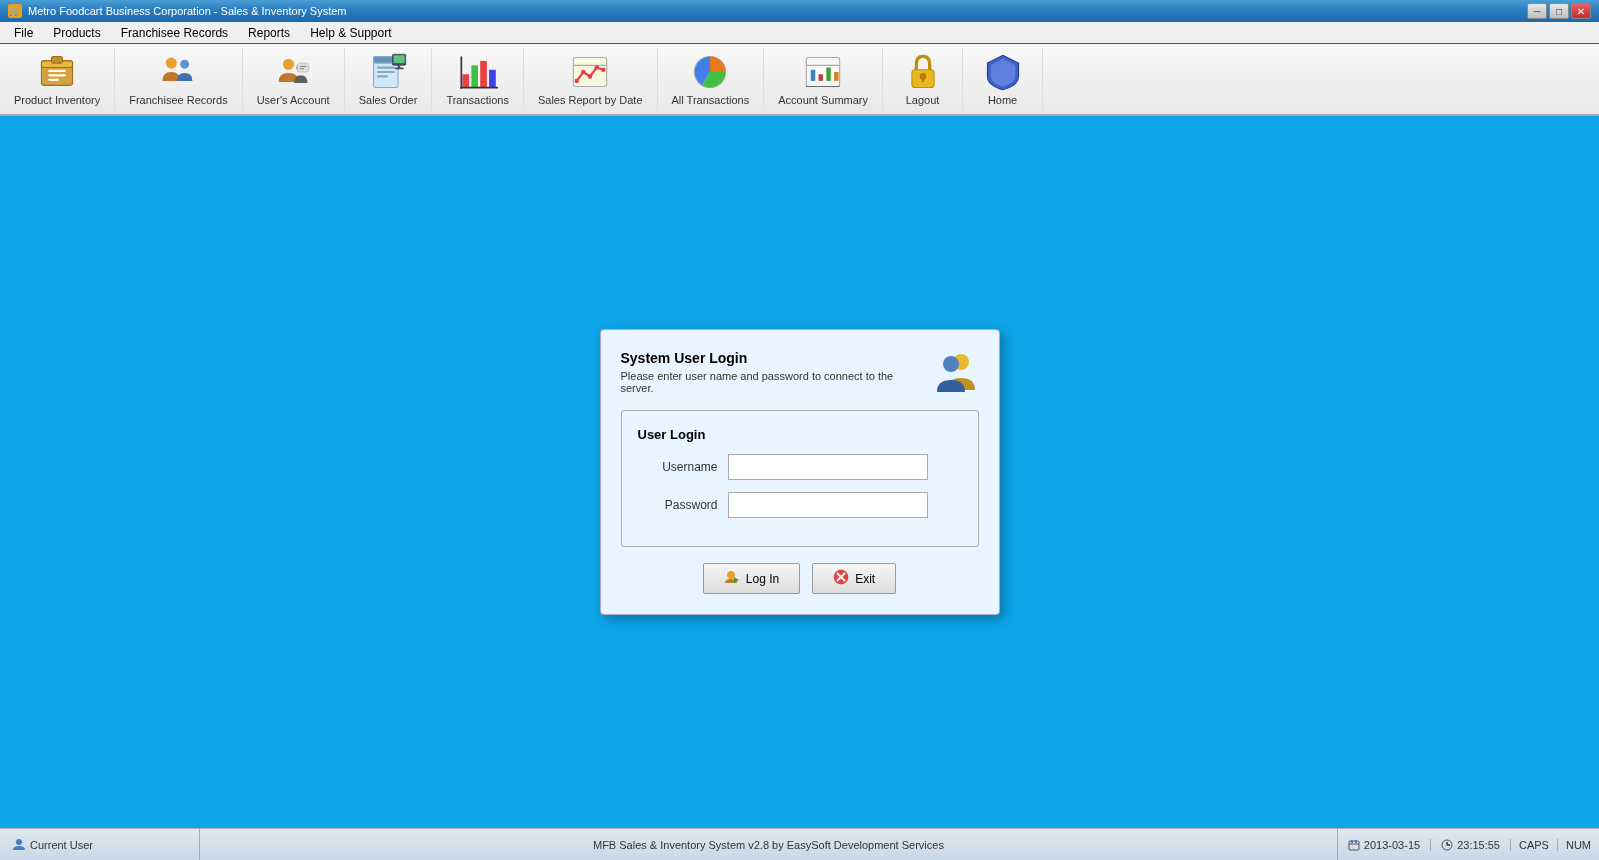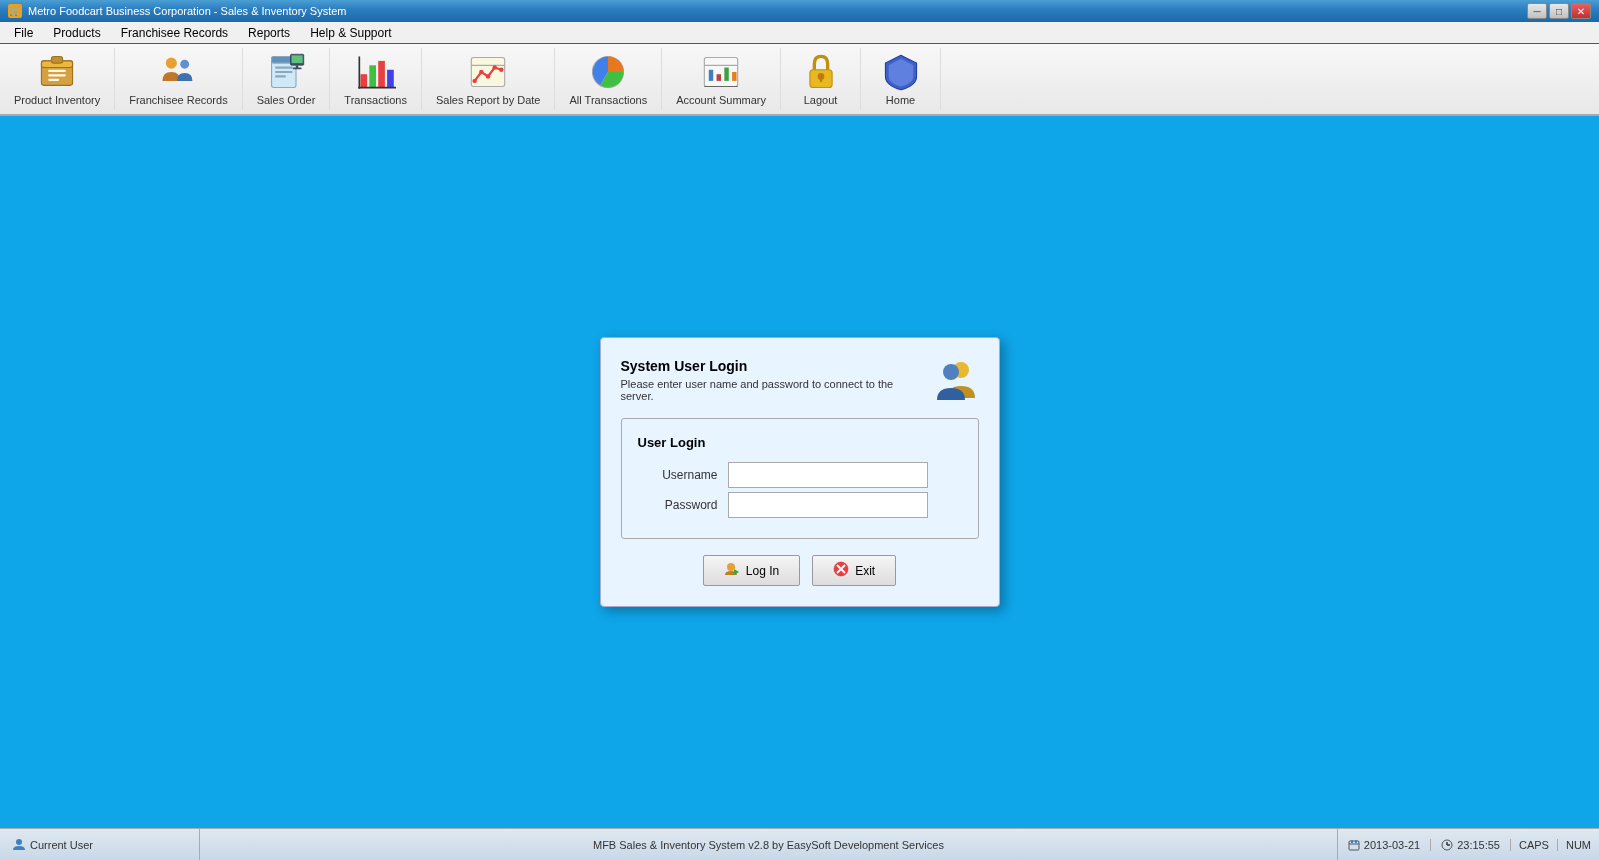--- a/index.html
+++ b/index.html
@@ -164,21 +164,21 @@
     }
     .user-login-title {
       font-size: 13px;
       font-weight: bold;
       margin-bottom: 12px;
       color: #000;
     }
     .form-row {
       display: flex;
       align-items: center;
-      margin-bottom: 4px;
+      margin-bottom: 12px;
     }
     .form-label {
       width: 90px;
       font-size: 12px;
       color: #333;
       text-align: right;
       padding-right: 10px;
     }
     .form-input {
       width: 200px;
@@ -314,20 +314,34 @@
 
         <circle cx="12" cy="10" r="5" fill="#e8a030"></circle>
         <path d="M4 26 Q4 18 12 18 Q20 18 20 26" fill="#c07828"></path>
         <circle cx="24" cy="11" r="4" fill="#6090d0"></circle>
         <path d="M17 26 Q17 19 24 19 Q31 19 31 26" fill="#4070b0"></path>
       </svg>
     </div>
     <span class="toolbar-label">Franchisee Records</span>
   </div>
 
+  <div class="toolbar-item">
+    <div class="toolbar-icon">
+      <svg viewBox="0 0 36 36" xmlns="http://www.w3.org/2000/svg">
+        <circle cx="14" cy="11" r="5" fill="#e8a030"></circle>
+        <path d="M5 27 Q5 19 14 19 Q23 19 23 27" fill="#c07828"></path>
+        <circle cx="25" cy="14" r="4" fill="#808080"></circle>
+        <path d="M19 28 Q19 21 25 21 Q31 21 31 28" fill="#606060"></path>
+        <rect x="22" y="10" width="10" height="8" rx="2" fill="#e0e0e0" stroke="#aaa" stroke-width="0.5"></rect>
+        <line x1="24" y1="13" x2="30" y2="13" stroke="#888" stroke-width="1"></line>
+        <line x1="24" y1="15" x2="28" y2="15" stroke="#888" stroke-width="1"></line>
+      </svg>
+    </div>
+    <span class="toolbar-label">User's Account</span>
+  </div>
 
   <div class="toolbar-item">
     <div class="toolbar-icon">
       <svg viewBox="0 0 36 36" xmlns="http://www.w3.org/2000/svg">
         <rect x="5" y="4" width="22" height="28" rx="2" fill="#d0e8f8" stroke="#8ab" stroke-width="1"></rect>
         <rect x="5" y="4" width="22" height="6" rx="2" fill="#6090c0" stroke="#8ab" stroke-width="1"></rect>
         <rect x="8" y="13" width="16" height="2" rx="1" fill="#8ab"></rect>
         <rect x="8" y="17" width="16" height="2" rx="1" fill="#8ab"></rect>
         <rect x="8" y="21" width="10" height="2" rx="1" fill="#8ab"></rect>
 
@@ -498,21 +512,21 @@
   </div>
   <div class="status-center">MFB Sales &amp; Inventory System v2.8  by EasySoft Development Services</div>
   <div class="status-right">
     <div class="status-date">
       <svg width="12" height="12" viewBox="0 0 12 12" xmlns="http://www.w3.org/2000/svg">
         <rect x="1" y="2" width="10" height="9" rx="1" fill="none" stroke="#555" stroke-width="1"></rect>
         <line x1="1" y1="5" x2="11" y2="5" stroke="#555" stroke-width="1"></line>
         <rect x="3" y="1" width="2" height="3" rx="0.5" fill="#4080c0"></rect>
         <rect x="7" y="1" width="2" height="3" rx="0.5" fill="#4080c0"></rect>
       </svg>
-      <span>2013-03-21</span>
+      <span>2013-03-15</span>
     </div>
     <div class="status-time">
       <svg width="12" height="12" viewBox="0 0 12 12" xmlns="http://www.w3.org/2000/svg">
         <circle cx="6" cy="6" r="5" fill="none" stroke="#555" stroke-width="1"></circle>
         <line x1="6" y1="6" x2="6" y2="3" stroke="#333" stroke-width="1.5"></line>
         <line x1="6" y1="6" x2="9" y2="6" stroke="#333" stroke-width="1.5"></line>
       </svg>
       <span>23:15:55</span>
     </div>
     <div class="status-caps">CAPS</div>

